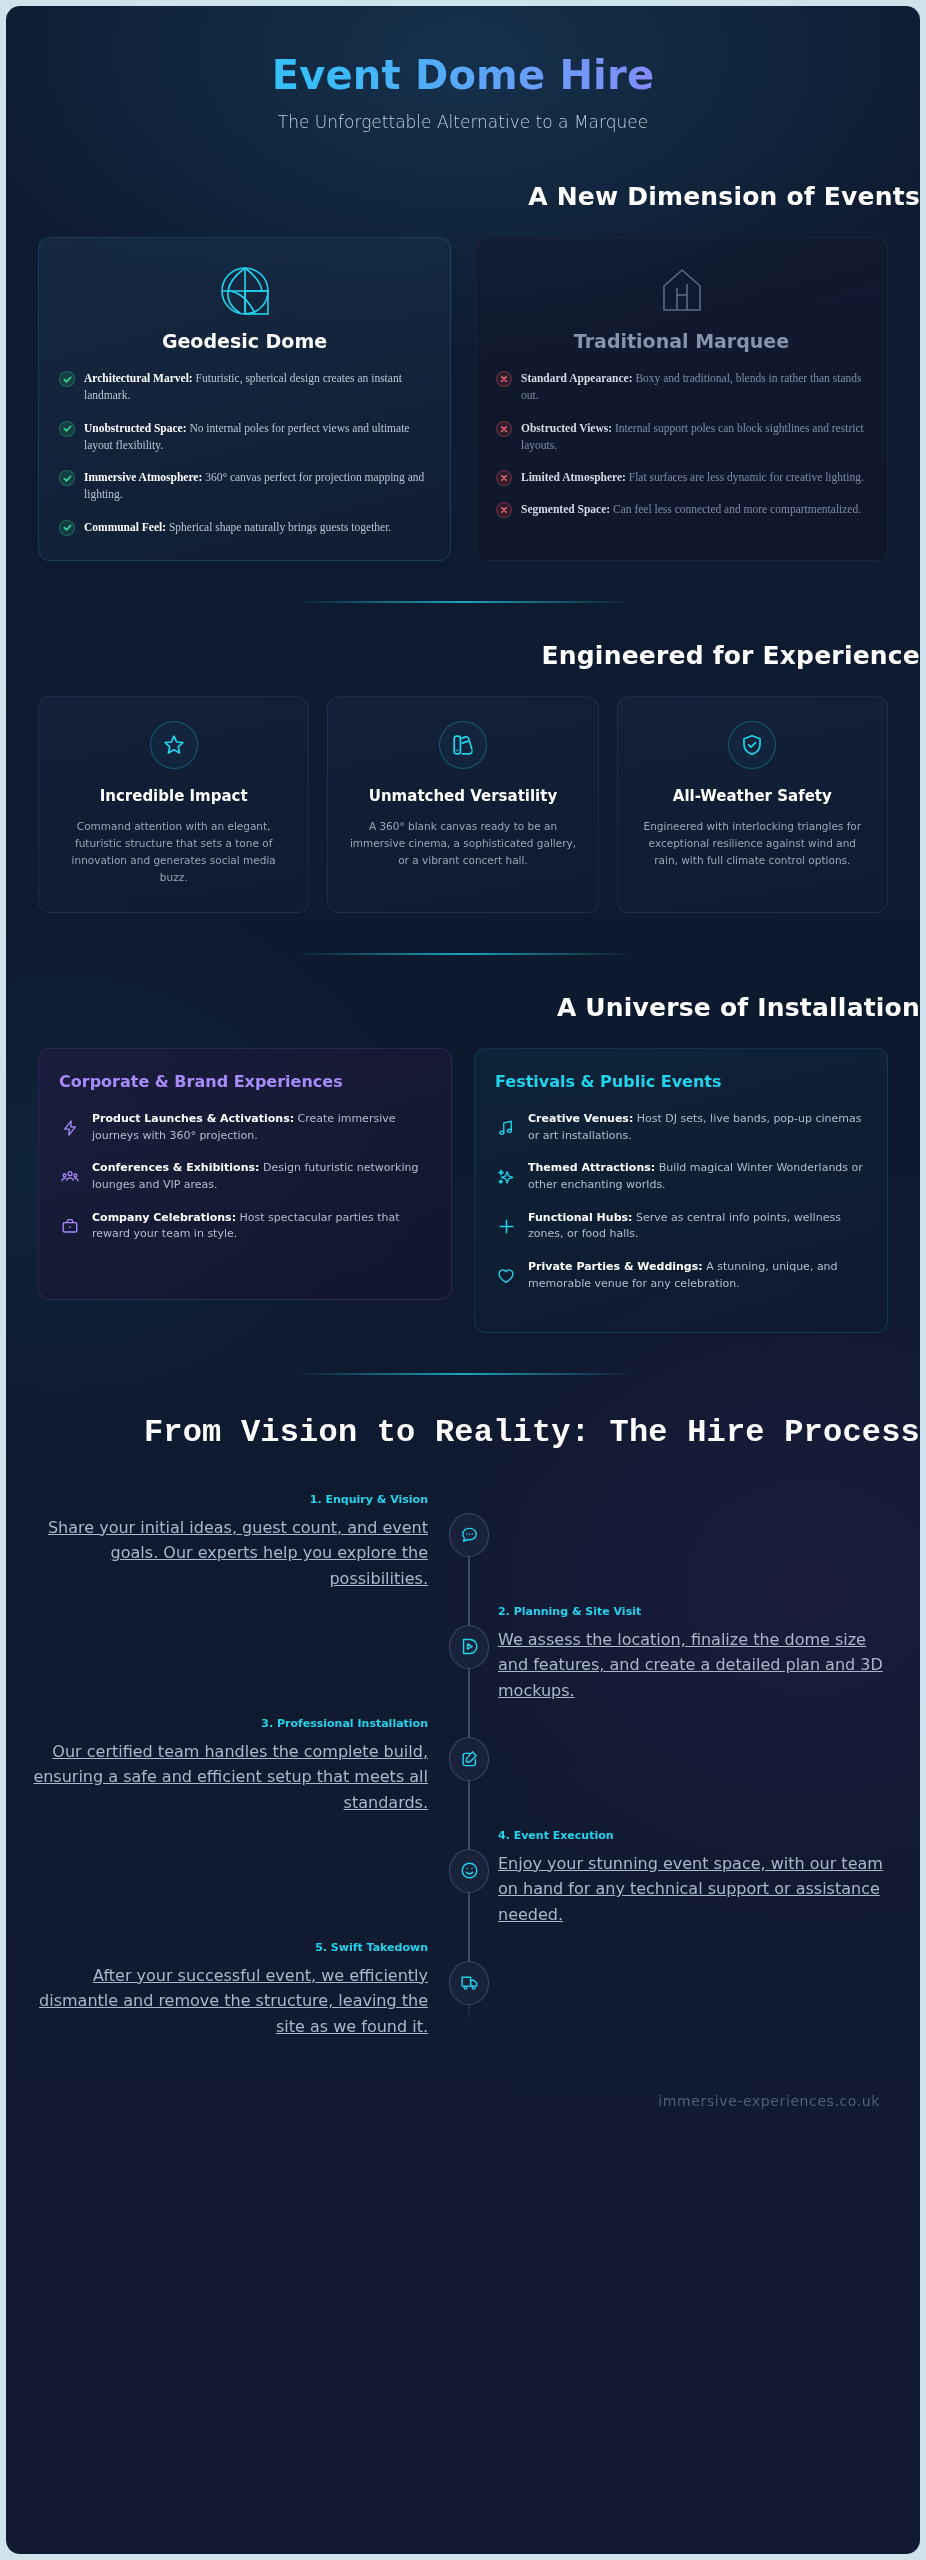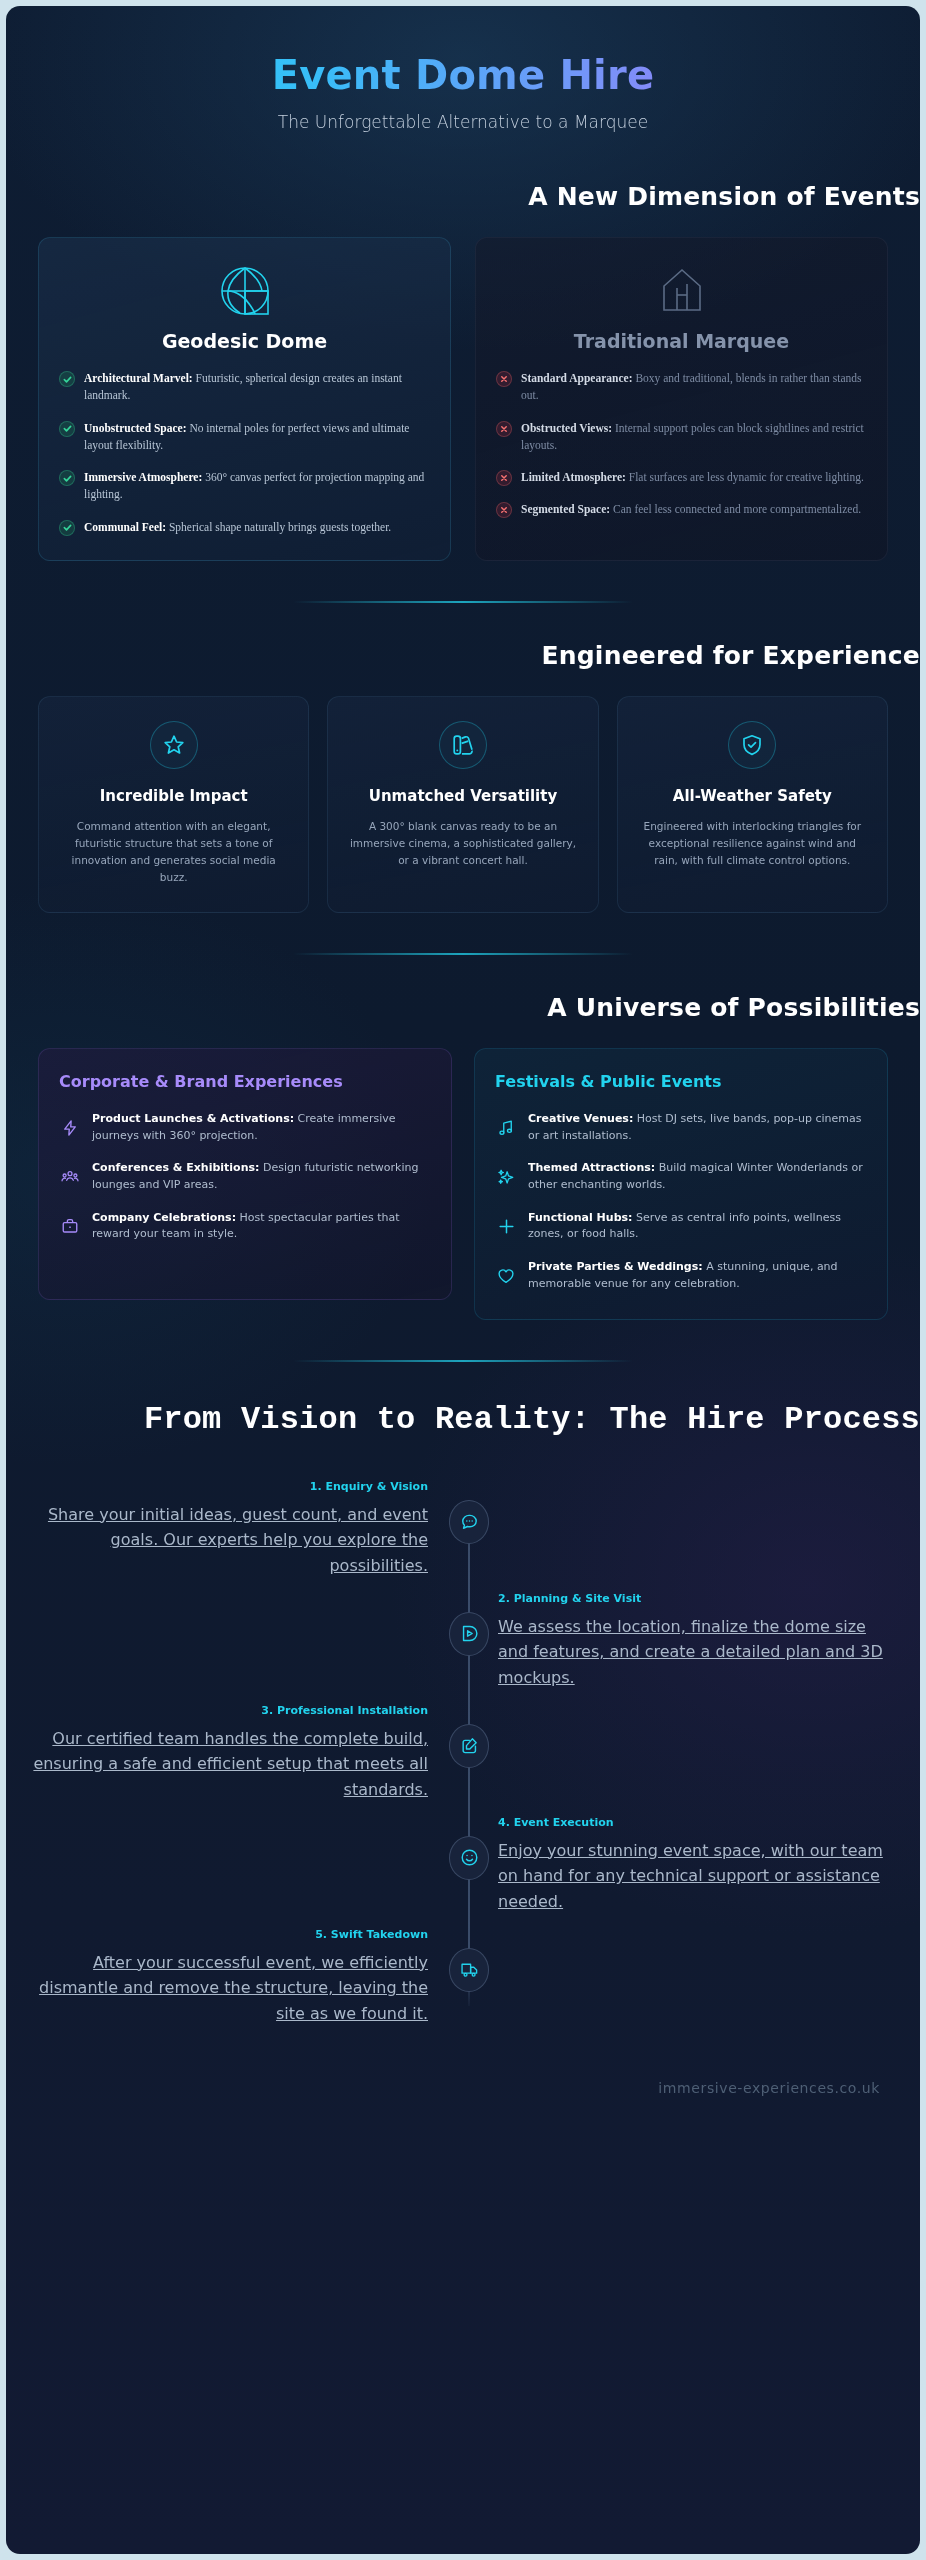--- a/index.html
+++ b/index.html
@@ -159,21 +159,21 @@
   .poss-card.cyan h3 { color: #22d3ee; }
   ul.poss-list { list-style: none; }
   ul.poss-list li {
     display: flex;
     gap: 11px;
     align-items: center;
     margin-bottom: 16px;
     font-size: 11px;
     line-height: 1.52;
   }
-  ul.poss-list li:last-child { margin-bottom: 0; }
+  ul.poss-list li:last-child { margin-bottom: 13px; }
   .pico { flex: 0 0 22px; width: 22px; display: flex; justify-content: center; }
   .poss-txt { color: #b0bdcf; }
   .poss-txt b { color: #ffffff; font-weight: bold; }
 
   
   .timeline { position: relative; padding: 8px 0 30px; }
   .tl-line {
     position: absolute;
     left: 463px;
     top: 36px;
@@ -340,38 +340,38 @@
       <div class="feat-ring">
         <svg width="24" height="24" viewBox="0 0 24 24" fill="none" stroke="#22d3ee" stroke-width="1.7" stroke-linejoin="round">
           <rect x="3.2" y="3.2" width="6.2" height="17.6" rx="2.4"></rect>
           <circle cx="6.3" cy="17.4" r=".95" fill="#22d3ee" stroke="none"></circle>
           <path d="M10.6 5.4 L14.4 3.9 a2.4 2.4 0 0 1 3.1 1.4 L21 16.8"></path>
           <path d="M10.9 20.8 H18.6 a2.4 2.4 0 0 0 2.3 -3.2"></path>
           <path d="M10.6 10.4 L17.2 8.1"></path>
         </svg>
       </div>
       <h4>Unmatched Versatility</h4>
-      <p>A 300° blank canvas ready to be an immersive cinema, a sophisticated gallery, or a vibrant concert hall.</p>
+      <p>A 360° blank canvas ready to be an immersive cinema, a sophisticated gallery, or a vibrant concert hall.</p>
     </div>
 
     <div class="feat">
       <div class="feat-ring">
         <svg width="24" height="24" viewBox="0 0 24 24" fill="none" stroke="#22d3ee" stroke-width="1.7" stroke-linejoin="round" stroke-linecap="round">
           <path d="M12 2.8 L20 5.8 V11.6 C20 16.4 16.6 19.8 12 21.4 C7.4 19.8 4 16.4 4 11.6 V5.8 Z"></path>
           <path d="M8.6 11.8 L11 14.2 L15.5 9.6"></path>
         </svg>
       </div>
       <h4>All-Weather Safety</h4>
       <p>Engineered with interlocking triangles for exceptional resilience against wind and rain, with full climate control options.</p>
     </div>
   </div>
 
   <div class="divider"></div>
 
-  <div class="section-title">A Universe of Possibilities</div>
+  <div class="section-title">A Universe of Installation</div>
 
   <div class="poss">
 
     <div class="poss-card purple">
       <h3>Corporate &amp; Brand Experiences</h3>
       <ul class="poss-list">
         <li>
           <span class="pico">
             <svg width="18" height="18" viewBox="0 0 24 24" fill="none" stroke="#a78bfa" stroke-width="1.8" stroke-linejoin="round" stroke-linecap="round">
                 <path d="M13.5 2.5 L5 13.5 H11 L10.5 21.5 L19 10.5 H13 Z"></path>

